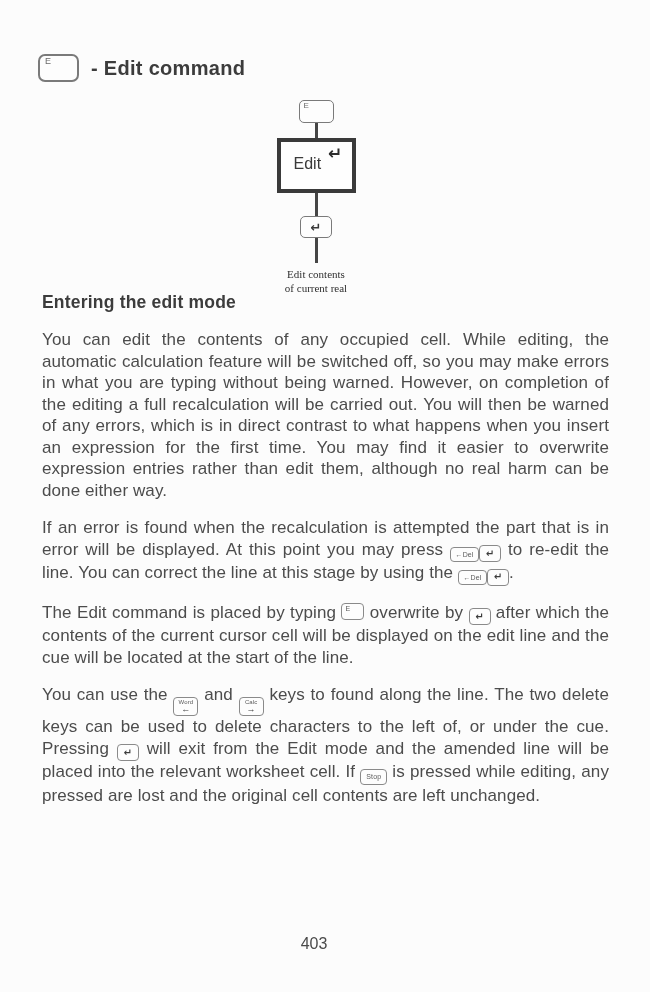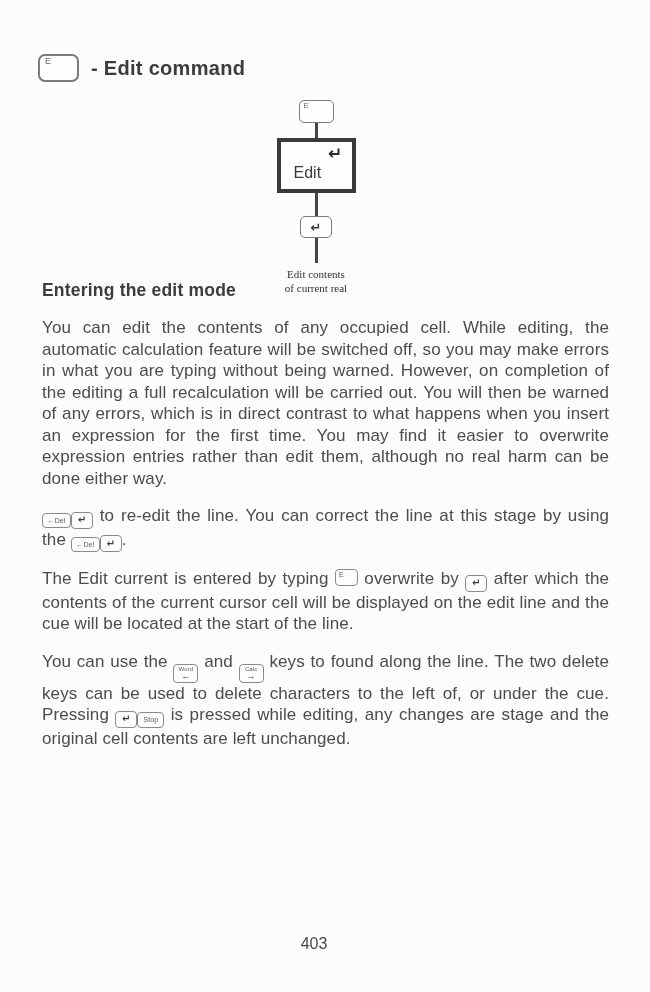--- a/index.html
+++ b/index.html
@@ -44,21 +44,21 @@
   .stem{width:3px;background:#454545;}
   .stem1{height:15px;}
   .stem2{height:23px;}
   .stem3{height:25px;}
   .edit-box{
     width:71px;height:47px;
     border:4px solid #3a3a3a;background:#fefefe;
     position:relative;
   }
   .box-label{
-    position:absolute;left:13px;bottom:7px;
+    position:absolute;left:13px;bottom:16px;
     font-size:16px;color:#3a3a3a;
   }
   .box-return{
     position:absolute;right:9px;top:1px;
     font-size:17px;font-weight:700;color:#2c2c2c;
   }
   .key-return{
     width:30px;height:20px;
     border:1.5px solid #7a7a7a;border-radius:5px;
     background:#fdfdfd;
@@ -66,21 +66,21 @@
     font-size:13px;font-weight:700;color:#3a3a3a;
   }
   .caption{
     margin-top:4px;
     font-family:"Liberation Serif","DejaVu Serif",serif;
     font-size:11px;color:#2f2f2f;
     text-align:center;line-height:1.28;
   }
   
   .content{
-    position:absolute;top:280px;left:42px;width:567px;
+    position:absolute;top:292px;left:42px;width:567px;
   }
   .section-heading{
     font-size:17.5px;font-weight:700;color:#3c3c3c;
     margin:0 0 13px 0;letter-spacing:0.2px;
   }
   .content p{
     font-size:17px;line-height:21.5px;color:#4c4c4c;
     text-align:justify;margin:16px 0 10px 0;
     letter-spacing:0.1px;
   }
@@ -142,44 +142,44 @@
       <div>Edit contents</div>
       <div>of current real</div>
     </div>
   </div>
 
   <div class="content">
     <h2 class="section-heading">Entering the edit mode</h2>
 
     <p><span>You can edit the contents of any occupied cell. While editing, the automatic calculation feature will be switched off, so you may make errors in what you are typing without being warned. However, on completion of the editing a full recalculation will be carried out. You will then be warned of any errors, which is in direct contrast to what happens when you insert an expression for the first time. You may find it easier to overwrite expression entries rather than edit them, although no real harm can be done either way.</span></p>
 
-    <p><span class="ikey ikey-del">
+    <p><span>If an error is found when the recalculation is attempted the part that is in error will be displayed. At this point you may press </span><span class="ikey ikey-del">
           <span>←Del</span>
         </span><span class="ikey ikey-return">
           <span>↵</span>
         </span><span> to re-edit the line. You can correct the line at this stage by using the </span><span class="ikey ikey-del">
           <span>←Del</span>
         </span><span class="ikey ikey-return">
           <span>↵</span>
         </span><span>.</span></p>
 
-    <p><span>The Edit current is entered by typing </span><span class="ikey ikey-e">
+    <p><span>The Edit command is placed by typing </span><span class="ikey ikey-e">
           <span class="corner">E</span>
         </span><span> overwrite by </span><span class="ikey ikey-return">
           <span>↵</span>
         </span><span> after which the contents of the current cursor cell will be displayed on the edit line and the cue will be located at the start of the line.</span></p>
 
     <p><span>You can use the </span><span class="ikey ikey-stacked">
           <span class="tiny">Word</span>
           <span class="arrow">←</span>
         </span><span> and </span><span class="ikey ikey-stacked">
           <span class="tiny">Calc</span>
           <span class="arrow">→</span>
         </span><span> keys to found along the line. The two delete keys can be used to delete characters to the left of, or under the cue. Pressing </span><span class="ikey ikey-return">
           <span>↵</span>
-        </span><span class="ikey ikey-stop">
+        </span><span> will exit from the Edit mode and the amended line will be placed into the relevant worksheet cell. If </span><span class="ikey ikey-stop">
           <span>Stop</span>
-        </span><span> is pressed while editing, any changes are stage and the original cell contents are left unchanged.</span></p>
+        </span><span> is pressed while editing, any pressed are lost and the original cell contents are left unchanged.</span></p>
   </div>
 
   <div class="page-number">403</div>
 
 </div>
 
 </body></html>

